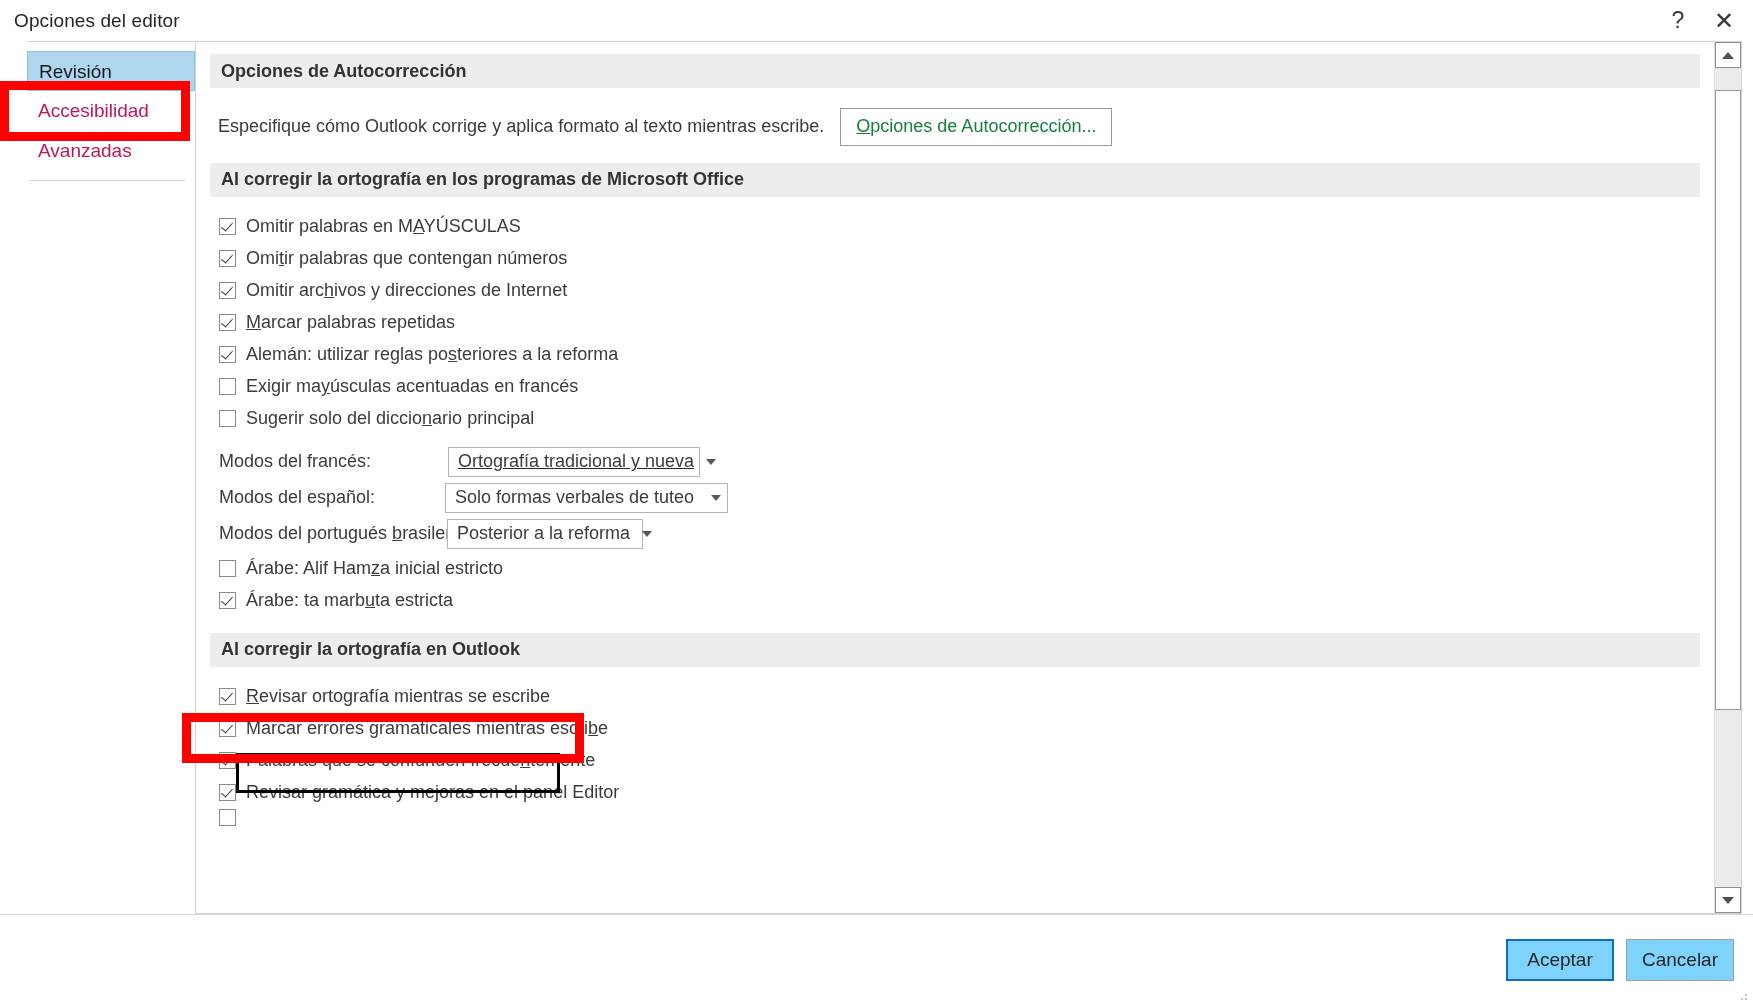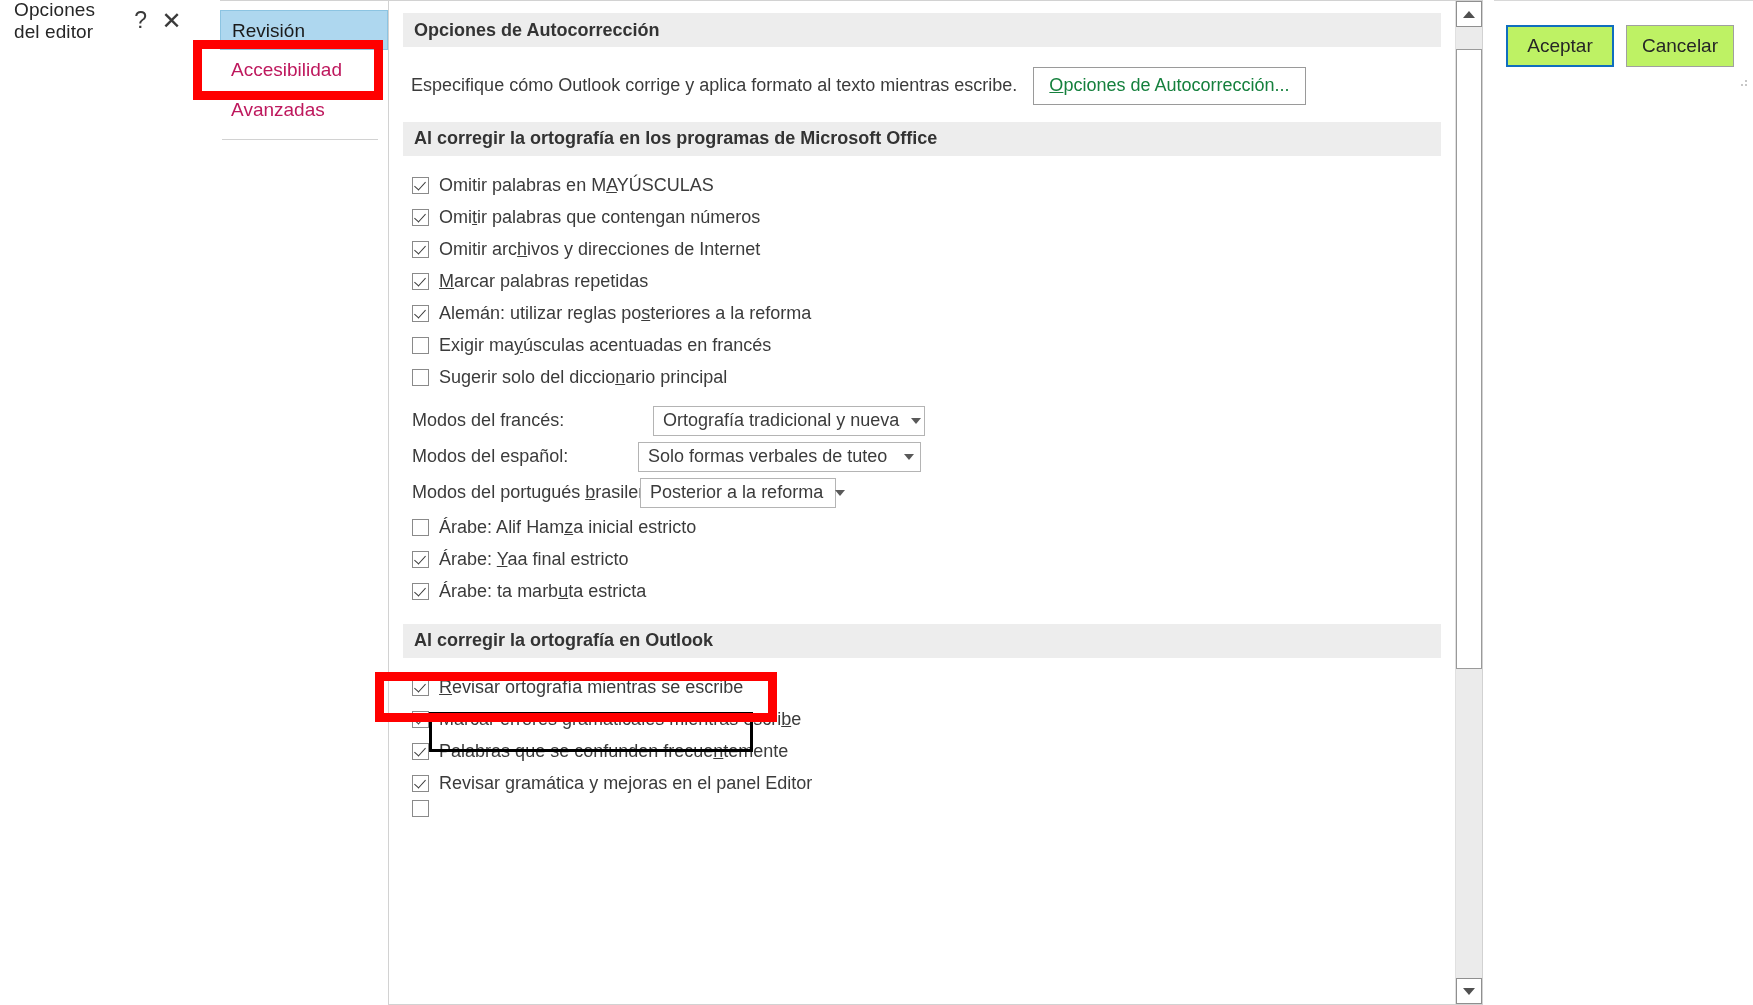--- a/index.html
+++ b/index.html
@@ -13,21 +13,21 @@
     font-family: "Liberation Sans", sans-serif;
     color: #262626;
     overflow: hidden;
     position: relative;
   }
   .dialog {
     position: absolute;
     inset: 0;
     background: #ffffff;
     display: flex;
-    flex-direction: row;
+    flex-direction: column;
   }
 
   
   .titlebar {
     height: 41px;
     flex: 0 0 41px;
     display: flex;
     align-items: center;
     background: #ffffff;
     position: relative;
@@ -300,21 +300,21 @@
     align-items: center;
     justify-content: flex-end;
     padding-right: 19px;
     background: #ffffff;
     position: relative;
   }
   .footer-btn {
     min-width: 108px;
     height: 42px;
     border: 1px solid #a0a0a0;
-    background: #bef264;
+    background: #7dd3fc;
     font-size: 19px;
     color: #262626;
     font-family: "Liberation Sans", sans-serif;
     cursor: default;
     margin-left: 12px;
     box-sizing: border-box;
   }
   .footer-btn.primary {
     border: 2px solid #106ebe;
   }
@@ -394,21 +394,21 @@
           </div>
           <div class="opt">
             <span class="cb"></span>
             <span class="opt-label">Sugerir solo del diccio<span class="ul">n</span>ario principal</span>
           </div>
         </div>
 
 
         <div class="mode-row mode-row-rel" style="margin-top:10px;">
           <span class="mode-label">Modos del francés:</span>
-          <div class="combo" style="left:264px; width:272px;">
+          <div class="combo" style="left:252px; width:252px;text-decoration:underline;">
             <span class="combo-text">Ortografía tradicional y nueva</span>
             <span class="combo-arrow"></span>
           </div>
         </div>
 
         <div class="mode-row mode-row-rel">
           <span class="mode-label">Modos del español:</span>
           <div class="combo" style="left:249px; width:283px;">
             <span class="combo-text">Solo formas verbales de tuteo</span>
             <span class="combo-arrow"></span>
@@ -420,24 +420,20 @@
           <div class="combo" style="left:251px; width:196px;">
             <span class="combo-text">Posterior a la reforma</span>
             <span class="combo-arrow"></span>
           </div>
         </div>
 
         <div class="opt-list" style="margin-top:2px;">
           <div class="opt">
             <span class="cb"></span>
             <span class="opt-label">Árabe: Alif Ham<span class="ul">z</span>a inicial estricto</span>
-          </div>
-          <div class="opt">
-            <span class="cb checked"></span>
-            <span class="opt-label">Árabe: <span class="ul">Y</span>aa final estricto</span>
           </div>
           <div class="opt">
             <span class="cb checked"></span>
             <span class="opt-label">Árabe: ta marb<span class="ul">u</span>ta estricta</span>
           </div>
         </div>
 
         <div class="band" style="margin-top:16px;">
           <span class="band-title">Al corregir la ortografía en Outlook</span>
         </div>

